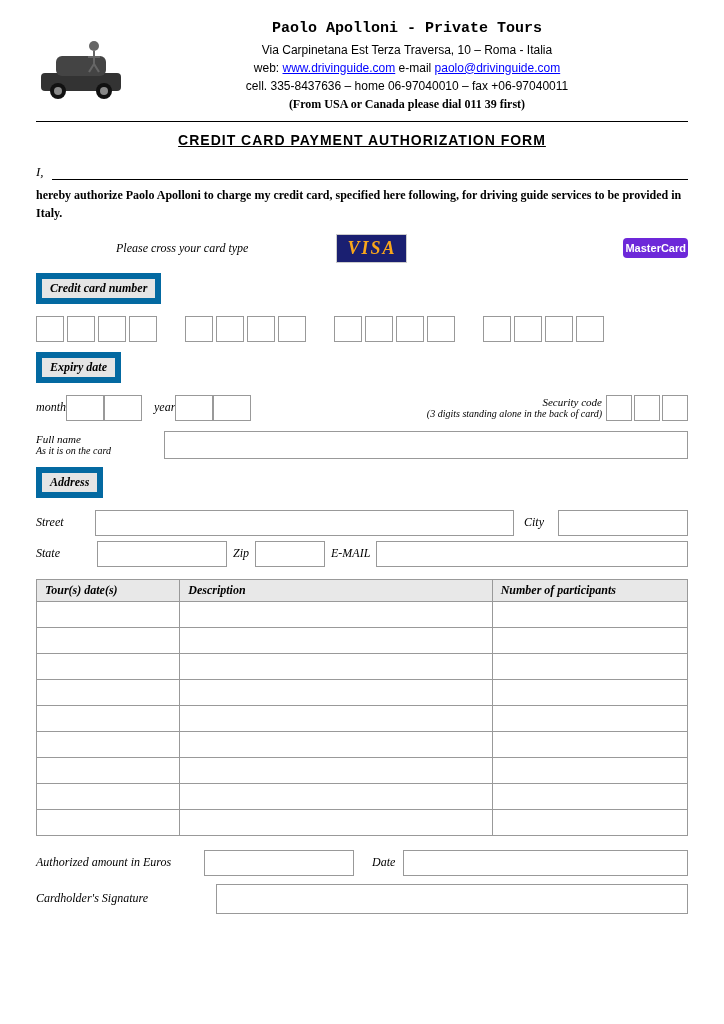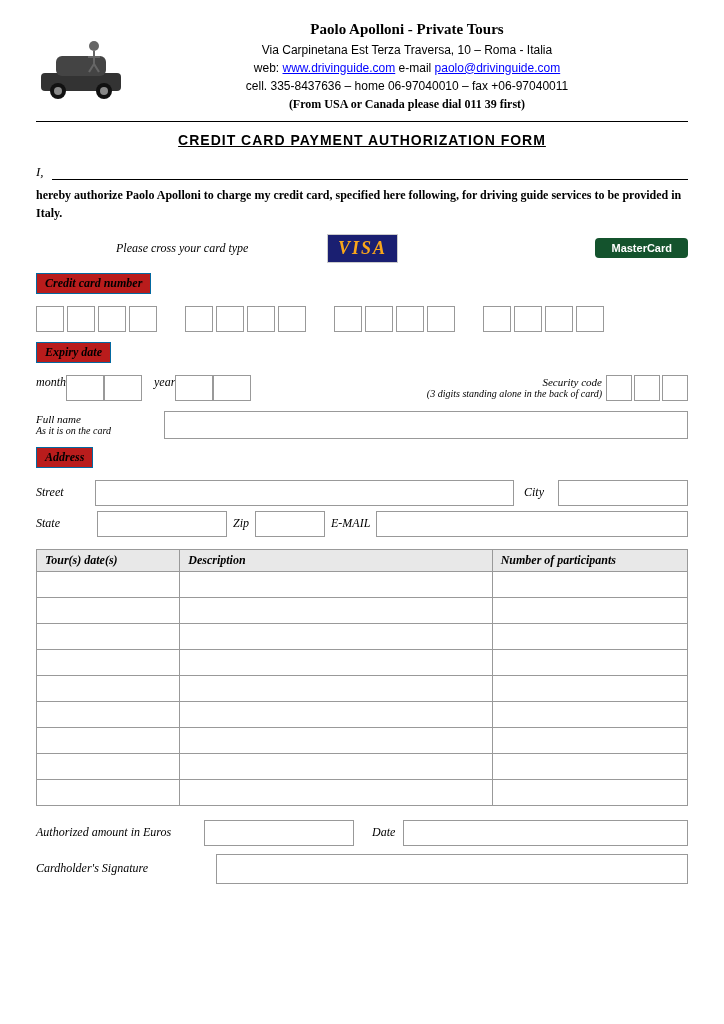--- a/index.html
+++ b/index.html
@@ -18,21 +18,21 @@
       margin-bottom: 8px;
     }
     .header-text {
       flex: 1;
       text-align: center;
       line-height: 1.5;
     }
     .header-text .title {
       font-weight: bold;
       font-size: 15px;
-      font-family: Liberation Serif, serif;
+      font-family: Liberation Mono, monospace;
     }
     .header-text .sub {
       font-size: 12px;
       font-family: Arial, sans-serif;
     }
     .header-text a {
       color: blue;
       text-decoration: underline;
     }
     .header-text .bold-line {
@@ -94,33 +94,33 @@
       color: #fff;
       font-weight: bold;
       font-size: 18px;
       font-style: italic;
       padding: 3px 10px;
       border: 1px solid #ccc;
       letter-spacing: 2px;
     }
     .visa-badge span { color: #f9a61a; text-align: right; }
     .mastercard-badge {
-      background: #14532d;
+      background: #6d28d9;
       color: #fff;
       font-weight: bold;
       font-size: 11px;
-      padding: 4px 16px;
+      padding: 4px 2px;
       border-radius: 4px;
       font-family: Arial;
     }
 
     
     .section-label {
-      background: #b91c1c;
-      border: 1px solid #0369a1;
+      background: #e5e5e5;
+      border: 6px solid #0369a1;
       display: inline-block;
       padding: 2px 8px;
       font-size: 12px;
       font-style: italic;
       font-weight: bold;
       margin-bottom: 6px;
     }
 
     
     .card-number-row {
@@ -147,20 +147,21 @@
 
     
     .expiry-security-row {
       display: flex;
       align-items: center;
       margin-bottom: 10px;
       gap: 10px;
     }
     .expiry-left {
       display: flex;
+      align-items: center;
       gap: 0;
     }
     .month-year-label {
       font-size: 12px;
       font-style: italic;
     }
     .expiry-box {
       width: 38px;
       height: 26px;
       border: 1px solid #999;

